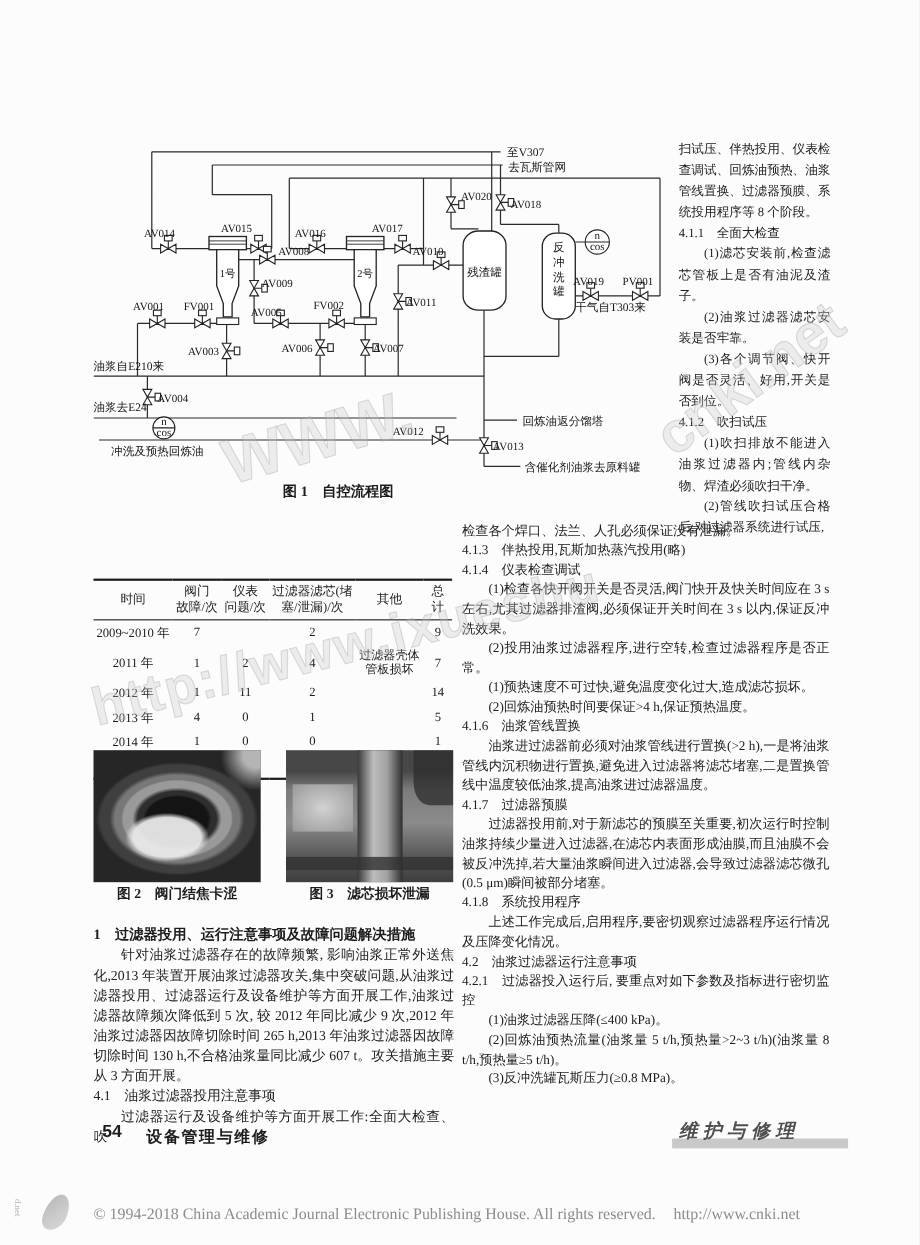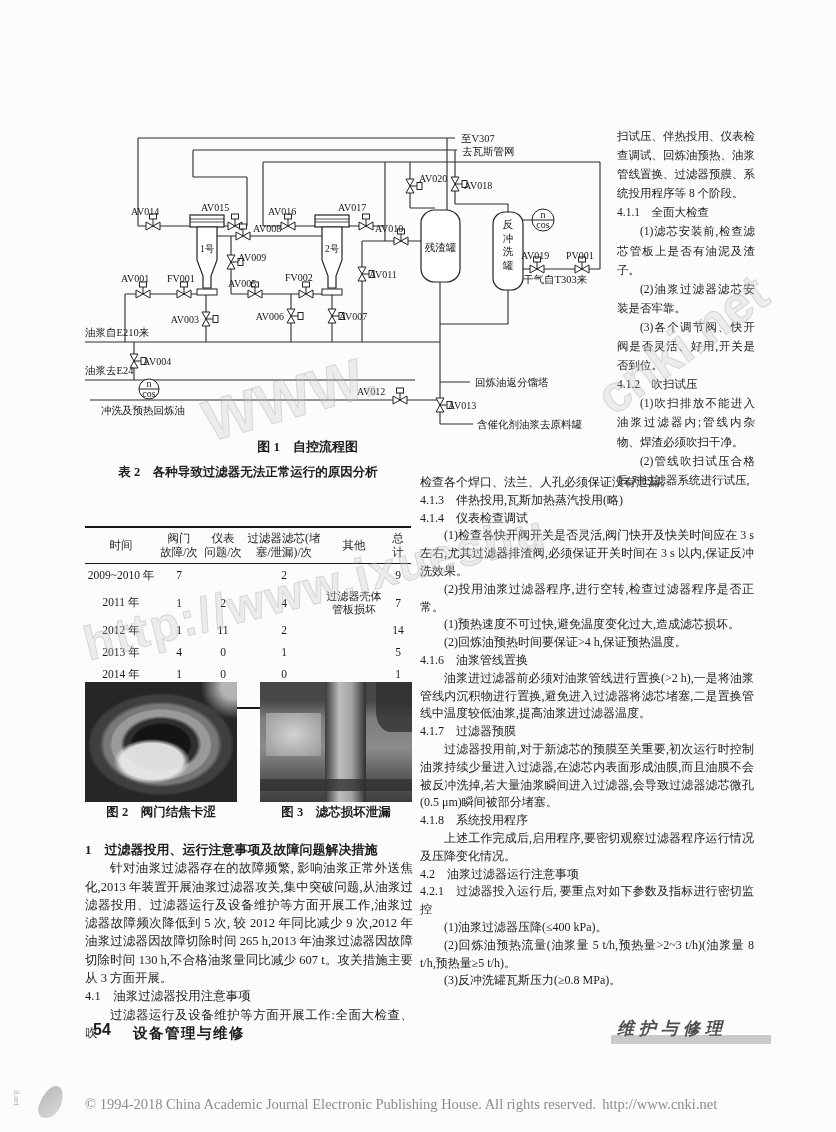--- a/index.html
+++ b/index.html
@@ -56,21 +56,21 @@
   #wm2{left:585px;top:378px;font-size:52px;transform:rotate(-36deg);transform-origin:left top;}
   #wm3{left:78px;top:618px;font-size:48px;letter-spacing:2px;transform:rotate(-14deg);transform-origin:left top;}
 
   
   .pageno{left:93px;top:1021px;font-size:16px;font-weight:bold;font-family:"Liberation Sans",sans-serif;}
   .journal{left:133px;top:1024px;font-size:14.5px;font-weight:900;letter-spacing:1.5px;
            font-family:"Liberation Sans","DejaVu Sans",sans-serif;}
   .stampbar{left:611px;top:1035px;width:160px;height:9px;background:#c9c9c9;}
   .stamp{left:617px;top:1017px;font-size:17px;font-style:italic;font-weight:bold;color:#4e4e4e;letter-spacing:5px;z-index:2;}
   .copyright{left:85px;top:1096px;font-size:14.5px;color:#8c8c8c;}
-  .copyright .url{margin-left:6px;}
+  .copyright .url{margin-left:16px;}
   .corner-logo{left:40px;top:1086px;width:22px;height:32px;background:linear-gradient(135deg,#a9a9a9,#cfcfcf);
                border-radius:50% 50% 50% 50%/60% 60% 40% 40%;transform:skewX(-18deg);opacity:.8;}
   .edge-mark{left:12px;top:1090px;font-size:8px;color:#b3b3b3;writing-mode:vertical-rl;}
 </style>
 </head>
 <body>
 
 <div class="page">
 
   <div class="wm" id="wm1">WWW.</div>
@@ -191,21 +191,20 @@
         <text x="0" y="224" class="cn">油浆自E210来</text>
         <text x="0" y="262" class="cn">油浆去E24</text>
         <text x="16" y="302" class="cn">冲洗及预热回炼油</text>
         <text x="390" y="274" class="cn">回炼油返分馏塔</text>
         <text x="392" y="316" class="cn">含催化剂油浆去原料罐</text>
       </g>
     </svg>
   </div>
   <div class="abs figcap1">图 1　自控流程图</div>
 
-  <div class="abs tablecap">表 2　各种导致过滤器无法正常运行的原因分析</div>
   <table class="tbl">
     <colgroup>
       <col style="width:72px">
         <col style="width:44px">
         <col style="width:44px">
       <col style="width:78px">
         <col style="width:62px">
         <col style="width:26px">
     </colgroup>
     <thead>

